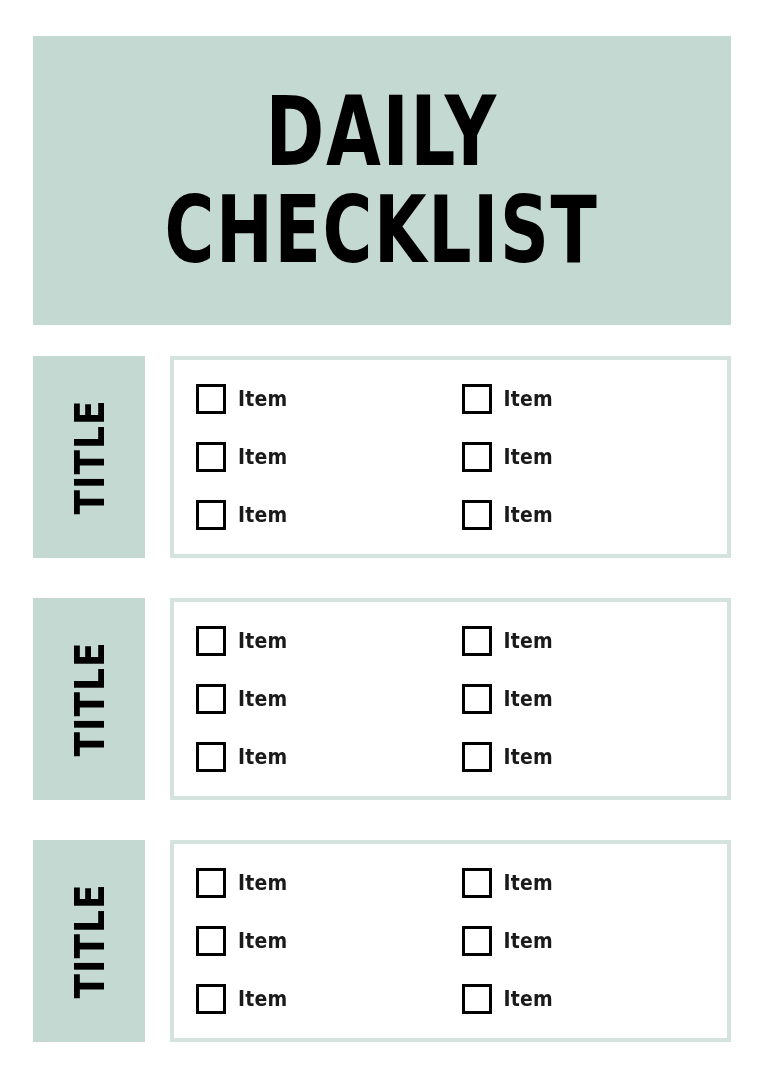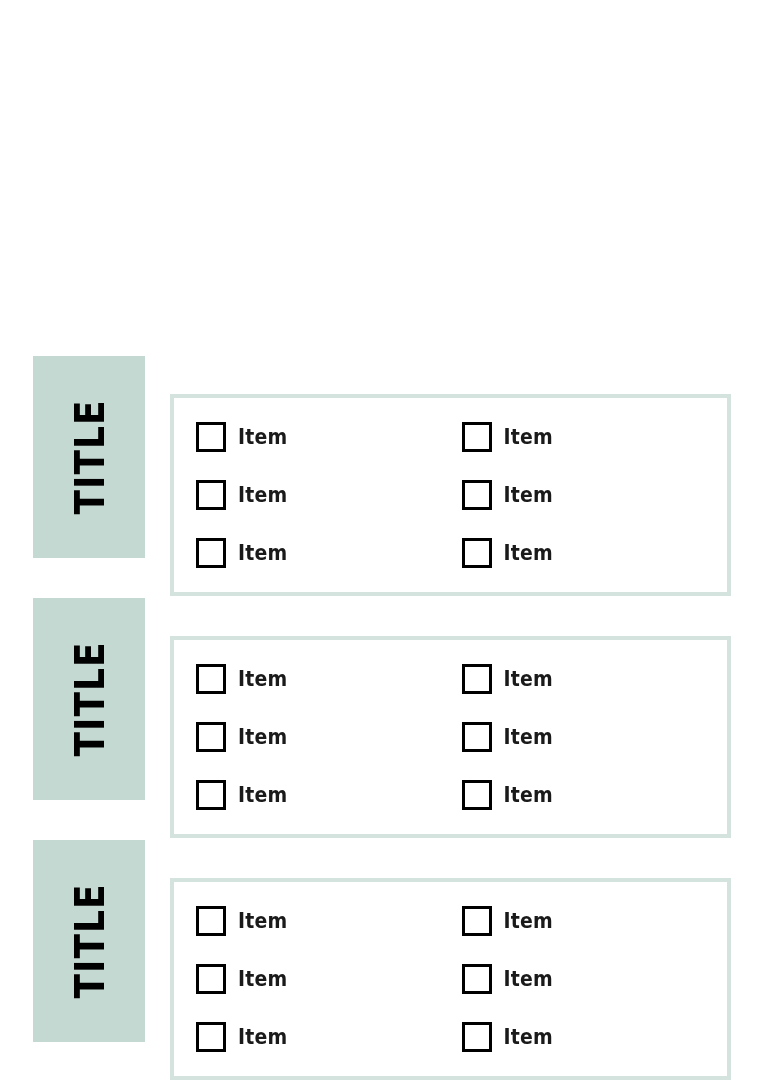--- a/index.html
+++ b/index.html
@@ -87,21 +87,20 @@
     position: absolute;
     left: 137px;
     top: 0;
     width: 561px;
     height: 202px;
     background: #ffffff;
     border: 4px solid #d4e3de;
     box-sizing: border-box;
     display: flex;
     align-items: center;
-    margin-top: 38px;
   }
   .panel-columns {
     display: flex;
     width: 100%;
     padding-left: 22px;
     box-sizing: border-box;
   }
   .panel-column {
     display: flex;
     flex-direction: column;
@@ -129,20 +128,24 @@
     font-size: 21px;
     letter-spacing: 0.2px;
     white-space: nowrap;
   }
 </style>
 </head>
 <body>
 
 <div class="page">
 
+  <div class="header-banner">
+    <div class="header-line line-1">DAILY</div>
+    <div class="header-line line-2">CHECKLIST</div>
+  </div>
 
   <div class="section section-1">
     <div class="section-title-block">
       <span class="section-title-text">TITLE</span>
     </div>
     <div class="section-panel">
       <div class="panel-columns">
         <div class="panel-column">
           <div class="check-row">
             <span class="checkbox"></span>

